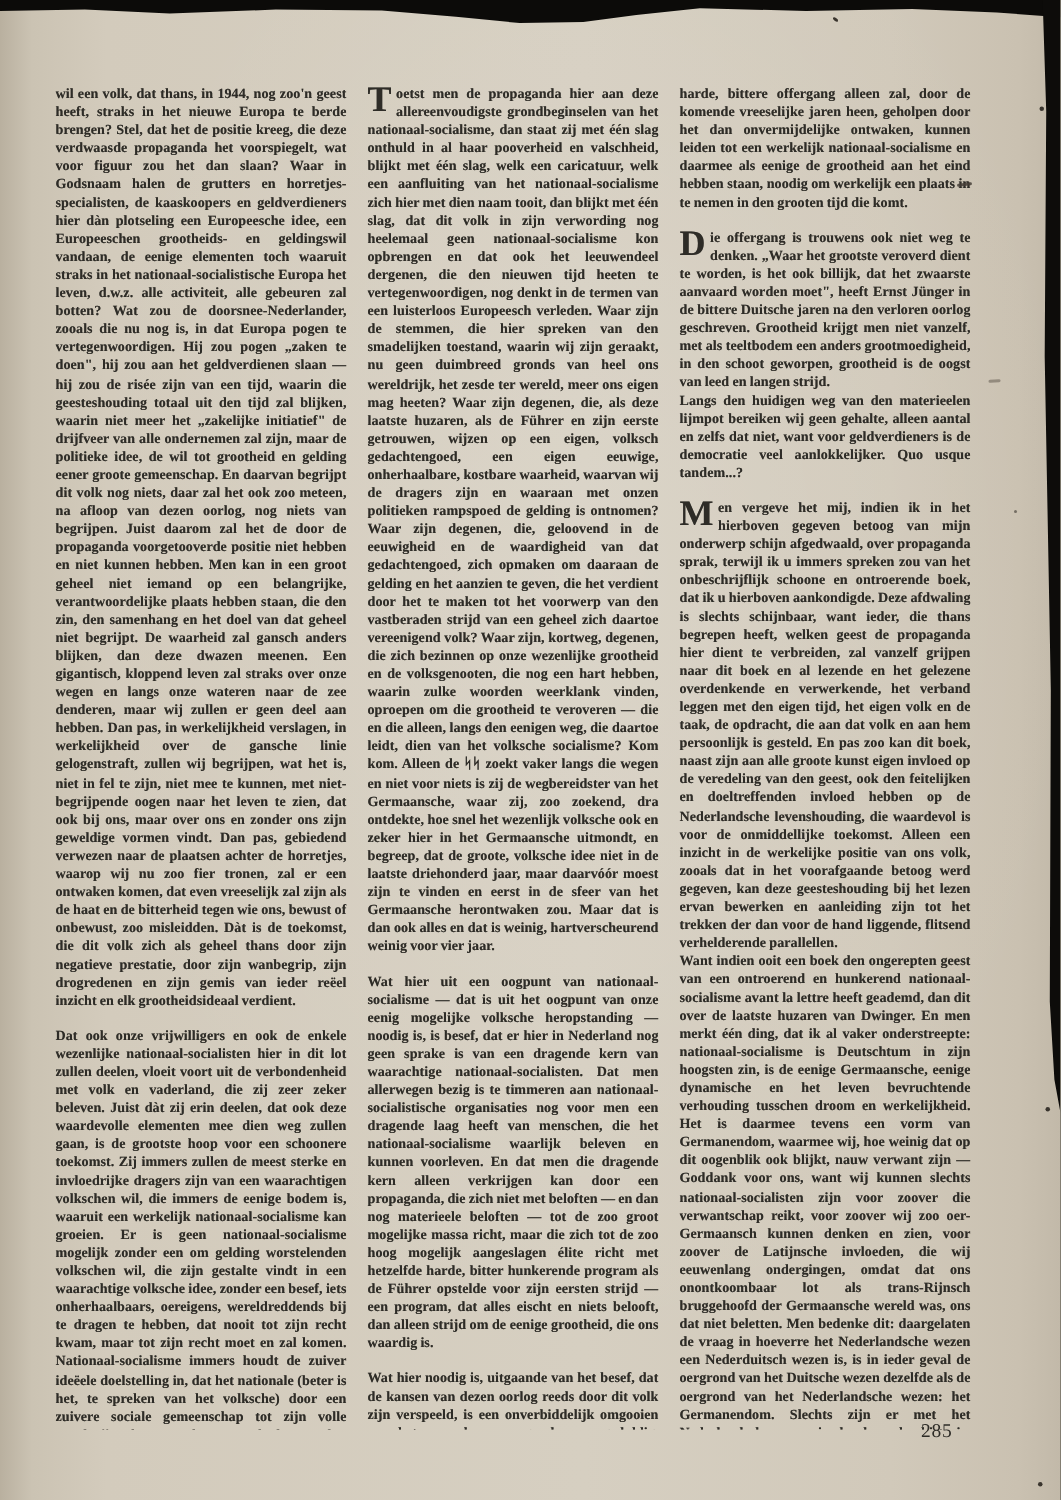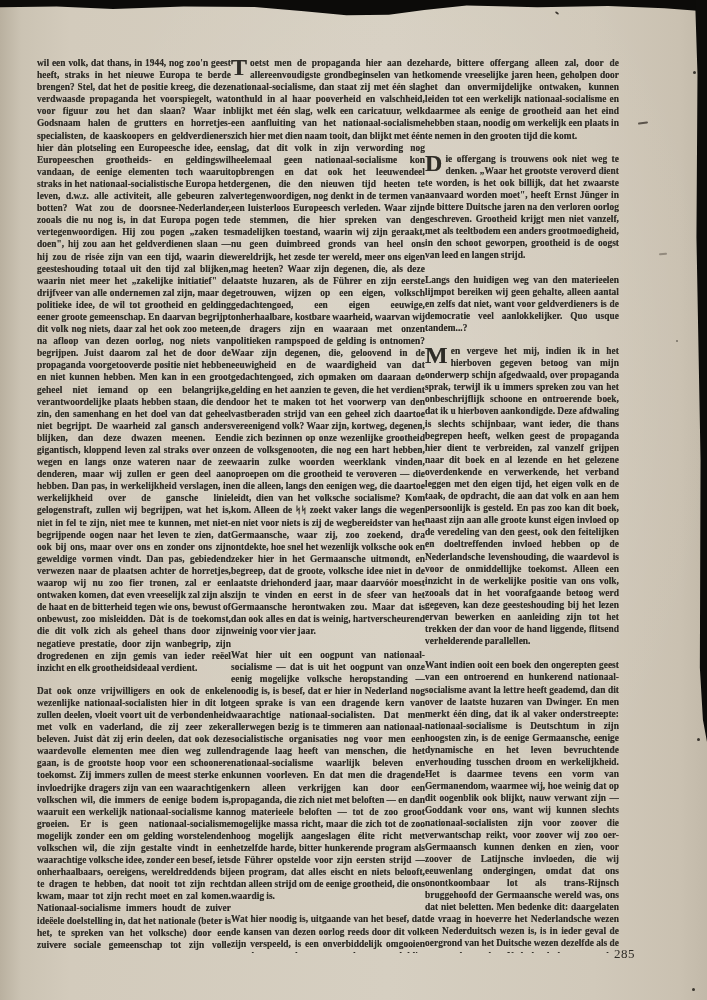--- a/index.html
+++ b/index.html
@@ -12,30 +12,30 @@
     color:#2e2c27;
   }
   .top-edge {
     position:absolute; top:0; left:0; width:707px; height:16px; background:#0c0b09;
     clip-path: polygon(0 0,100% 0,100% 72%,94% 52%,86% 38%,76% 46%,66% 34%,60% 62%,55% 92%,49% 96%,43% 70%,36% 44%,26% 40%,16% 56%,8% 40%,0 46%);
   }
   .right-edge {
     position:absolute; top:0; right:0; width:17px; height:742px; background:#0d0c0a;
     clip-path: polygon(30% 0,100% 0,100% 100%,76% 97%,58% 90%,62% 62%,38% 32%,44% 10%);
   }
-  .columns { position:absolute; left:37px; top:57px; display:flex; }
+  .columns { position:absolute; left:37px; top:57px; display:flex; gap:14px; }
   .col {
     width:194px; height:896px; overflow:hidden;
     text-align:justify; font-size:9.4px; line-height:12.1px; font-weight:bold;
     letter-spacing:0.05px; word-spacing:-0.3px;
     text-shadow:0 0 0.4px rgba(46,44,39,0.55);
   }
   .col p { margin:0; }
   .col p + p { margin-top:11px; }
-  .col p.tight { margin-top:12px; }
+  .col p.tight { margin-top:0; }
   .dropcap { float:left; font-size:24px; line-height:19px; padding:1px 3px 0 0; font-weight:bold; }
   .page-number { position:absolute; left:614px; top:946px; font-size:13px; font-weight:normal; letter-spacing:0.5px; }
   .speck { position:absolute; background:#3a352e; border-radius:50%; }
   .s1 { left:693px; top:71px;  width:3px; height:3px; }
   .s2 { left:555px; top:12px;  width:4px; height:2px; transform:rotate(35deg); }
   .s3 { left:697px; top:738px; width:3px; height:3px; }
   .s4 { left:692px; top:988px; width:3px; height:3px; }
   .s5 { left:676px; top:340px; width:2px; height:2px; opacity:.6; }
   .pencil-dash { position:absolute; left:638px; top:122px; width:10px; height:2px; background:rgba(70,64,56,0.85); transform:rotate(-8deg); border-radius:1px; }
   .pencil-dash2 { position:absolute; left:659px; top:253px; width:8px; height:2px; background:rgba(90,82,72,0.5); transform:rotate(-4deg); border-radius:1px; }

